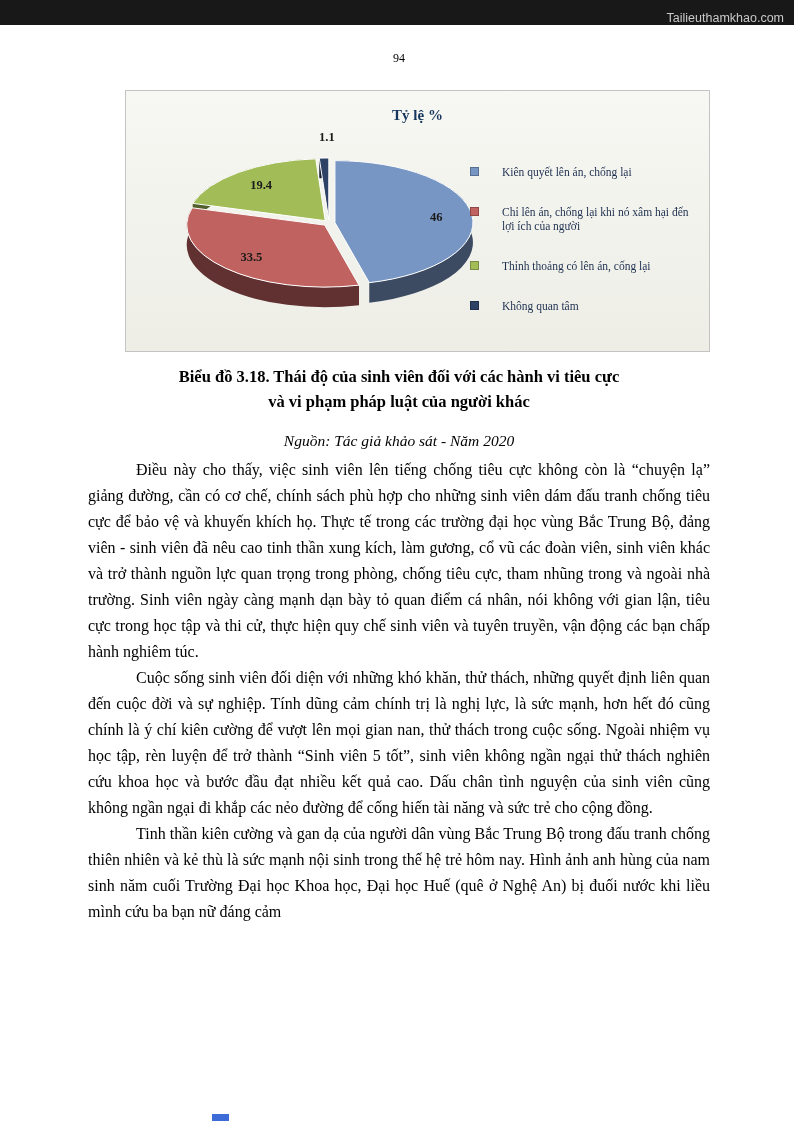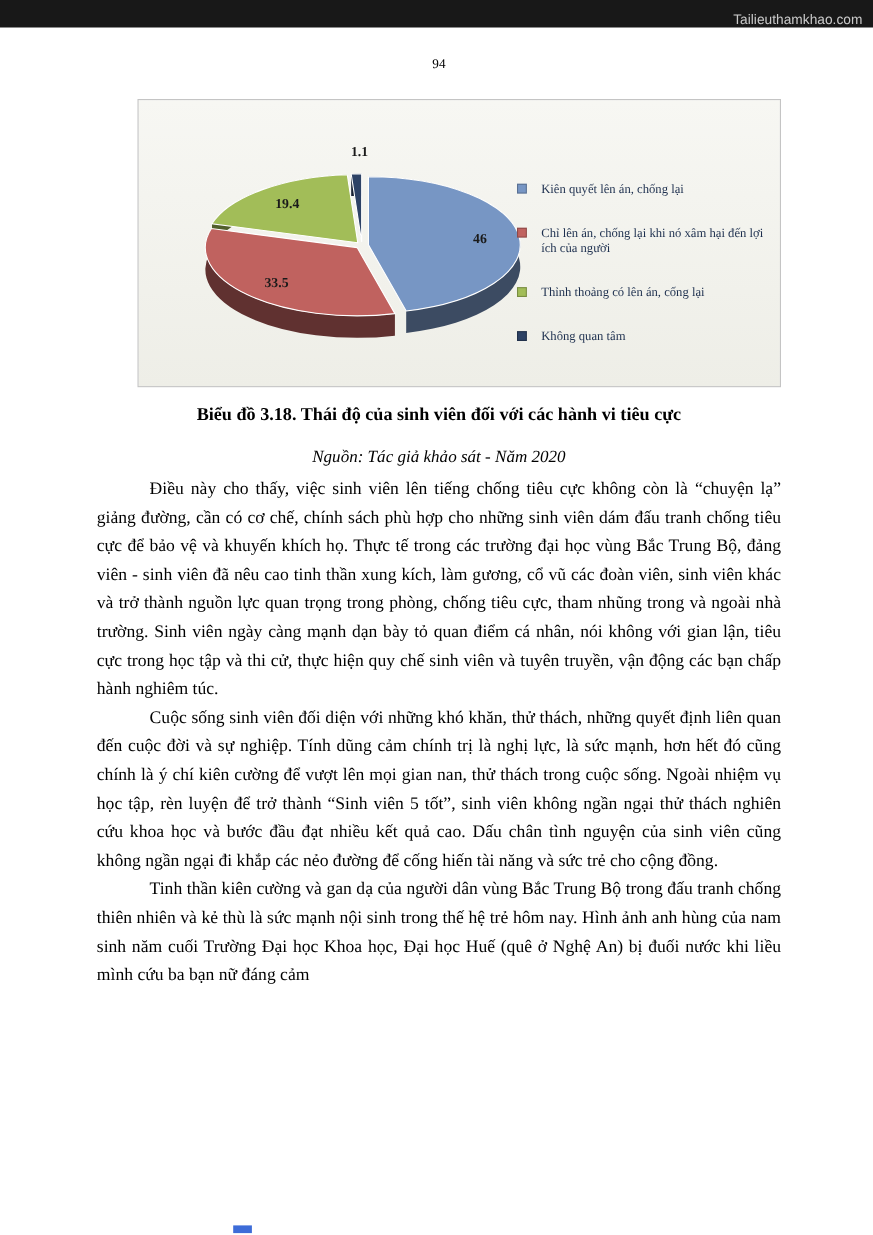--- a/index.html
+++ b/index.html
@@ -20,40 +20,41 @@
   }
   .chart-title{
     position:absolute;top:16px;left:0;width:100%;text-align:center;
     font-weight:bold;font-size:15px;color:#17365d;
   }
   #pie-svg{position:absolute;left:8px;top:10px;}
   .legend{
     position:absolute;left:344px;top:74px;width:232px;display:flex;flex-direction:column;gap:26px;
     font-size:11.5px;color:#1d2f4e;line-height:14px;
   }
-  .legend-item{display:flex;align-items:flex-start;gap:13px;}
+  .legend-item{display:flex;align-items:flex-start;gap:23px;}
   .swatch{width:9px;height:9px;flex:0 0 9px;margin-top:2px;border:1px solid rgba(0,0,0,0.25);box-sizing:border-box;}
   .caption{margin-top:12px;text-align:center;font-weight:bold;font-size:16.5px;line-height:25px;font-family:Liberation Serif, serif;}
   .source{margin-top:18px;text-align:center;font-style:italic;font-size:15.5px;}
   .bodytext{margin-top:7px;}
   .bodytext p{margin:0;font-size:16px;line-height:26px;text-align:justify;text-indent:48px;}
   .footer-mark{position:absolute;left:212px;bottom:2px;width:17px;height:7px;}
 </style>
 </head>
 <body>
 
 <div class="topbar">
   <span class="wm">Tailieuthamkhao.com</span>
 </div>
 
 <div class="content">
 
   <div class="page-number">94</div>
 
   <div class="chart-box">
+    <div class="chart-title">Tỷ lệ %</div>
     <svg id="pie-svg" width="392" height="250">
         <path d="M 200.95268820788687 59.624000299307085 A 138 62 0 0 1 235.27189263663684 181.6761562892822 L 235.27189263663684 201.6761562892822 A 138 62 0 0 0 200.95268820788687 79.62400029930708 Z" fill="rgb(60,75,98)"></path>
         <path d="M 225.01044664217085 184.13989437975206 A 138 62 0 0 1 58.17071359000272 106.79028981534475 L 58.17071359000272 126.79028981534475 A 138 62 0 0 0 225.01044664217085 204.13989437975206 Z" fill="rgb(96,49,48)"></path>
         <path d="M 58.713323208837636 102.36716452086674 A 138 62 0 0 1 181.70356828366764 57.812637700902975 L 181.70356828366764 77.81263770090297 A 138 62 0 0 0 58.713323208837636 122.36716452086674 Z" fill="rgb(81,95,44)"></path>
         <path d="M 185.262412603165 57.14981576053912 A 138 62 0 0 1 194.792696151753 57.00179115493508 L 194.792696151753 77.00179115493508 A 138 62 0 0 0 185.262412603165 77.14981576053913 Z" fill="rgb(23,33,51)"></path>
         <path d="M 200.95268820788687 121.62400029930708 L 200.95268820788687 59.624000299307085 A 138 62 0 0 1 235.27189263663684 181.6761562892822 Z" fill="#7796c4" stroke="#ffffff" stroke-width="1"></path>
         <path d="M 190.69124221342088 124.08773838977694 L 225.01044664217085 184.13989437975206 A 138 62 0 0 1 58.17071359000272 106.79028981534475 Z" fill="#c0625f" stroke="#ffffff" stroke-width="1"></path>
         <path d="M 191.2338518322558 119.66461309529893 L 58.713323208837636 102.36716452086674 A 138 62 0 0 1 181.70356828366764 57.812637700902975 Z" fill="#a2bd58" stroke="#ffffff" stroke-width="1"></path>
         <path d="M 194.79269615175315 119.00179115493508 L 185.262412603165 57.14981576053912 A 138 62 0 0 1 194.792696151753 57.00179115493508 Z" fill="#2d4265" stroke="#ffffff" stroke-width="1"></path>
         <text x="302.2674415061214" y="119.8737115433768" text-anchor="middle" font-size="12.5" font-weight="bold" fill="#1a1a1a" font-family="&quot;Liberation Serif&quot;, serif">46</text>
@@ -76,20 +77,21 @@
       </div>
       <div class="legend-item">
         <span class="swatch" style="background: rgb(45, 66, 101);"></span>
         <span>Không quan tâm</span>
       </div>
     </div>
   </div>
 
   <div class="caption">
     <div>Biểu đồ 3.18. Thái độ của sinh viên đối với các hành vi tiêu cực</div>
+    <div>và vi phạm pháp luật của người khác</div>
   </div>
   <div class="source">Nguồn: Tác giả khảo sát - Năm 2020</div>
 
   <div class="bodytext">
     <p>Điều này cho thấy, việc sinh viên lên tiếng chống tiêu cực không còn là “chuyện lạ” giảng đường, cần có cơ chế, chính sách phù hợp cho những sinh viên dám đấu tranh chống tiêu cực để bảo vệ và khuyến khích họ. Thực tế trong các trường đại học vùng Bắc Trung Bộ, đảng viên - sinh viên đã nêu cao tinh thần xung kích, làm gương, cổ vũ các đoàn viên, sinh viên khác và trở thành nguồn lực quan trọng trong phòng, chống tiêu cực, tham nhũng trong và ngoài nhà trường. Sinh viên ngày càng mạnh dạn bày tỏ quan điểm cá nhân, nói không với gian lận, tiêu cực trong học tập và thi cử, thực hiện quy chế sinh viên và tuyên truyền, vận động các bạn chấp hành nghiêm túc.</p>
     <p>Cuộc sống sinh viên đối diện với những khó khăn, thử thách, những quyết định liên quan đến cuộc đời và sự nghiệp. Tính dũng cảm chính trị là nghị lực, là sức mạnh, hơn hết đó cũng chính là ý chí kiên cường để vượt lên mọi gian nan, thử thách trong cuộc sống. Ngoài nhiệm vụ học tập, rèn luyện để trở thành “Sinh viên 5 tốt”, sinh viên không ngần ngại thử thách nghiên cứu khoa học và bước đầu đạt nhiều kết quả cao. Dấu chân tình nguyện của sinh viên cũng không ngần ngại đi khắp các nẻo đường để cống hiến tài năng và sức trẻ cho cộng đồng.</p>
     <p>Tinh thần kiên cường và gan dạ của người dân vùng Bắc Trung Bộ trong đấu tranh chống thiên nhiên và kẻ thù là sức mạnh nội sinh trong thế hệ trẻ hôm nay. Hình ảnh anh hùng của nam sinh năm cuối Trường Đại học Khoa học, Đại học Huế (quê ở Nghệ An) bị đuối nước khi liều mình cứu ba bạn nữ đáng cảm</p>
   </div>
 
 </div>

